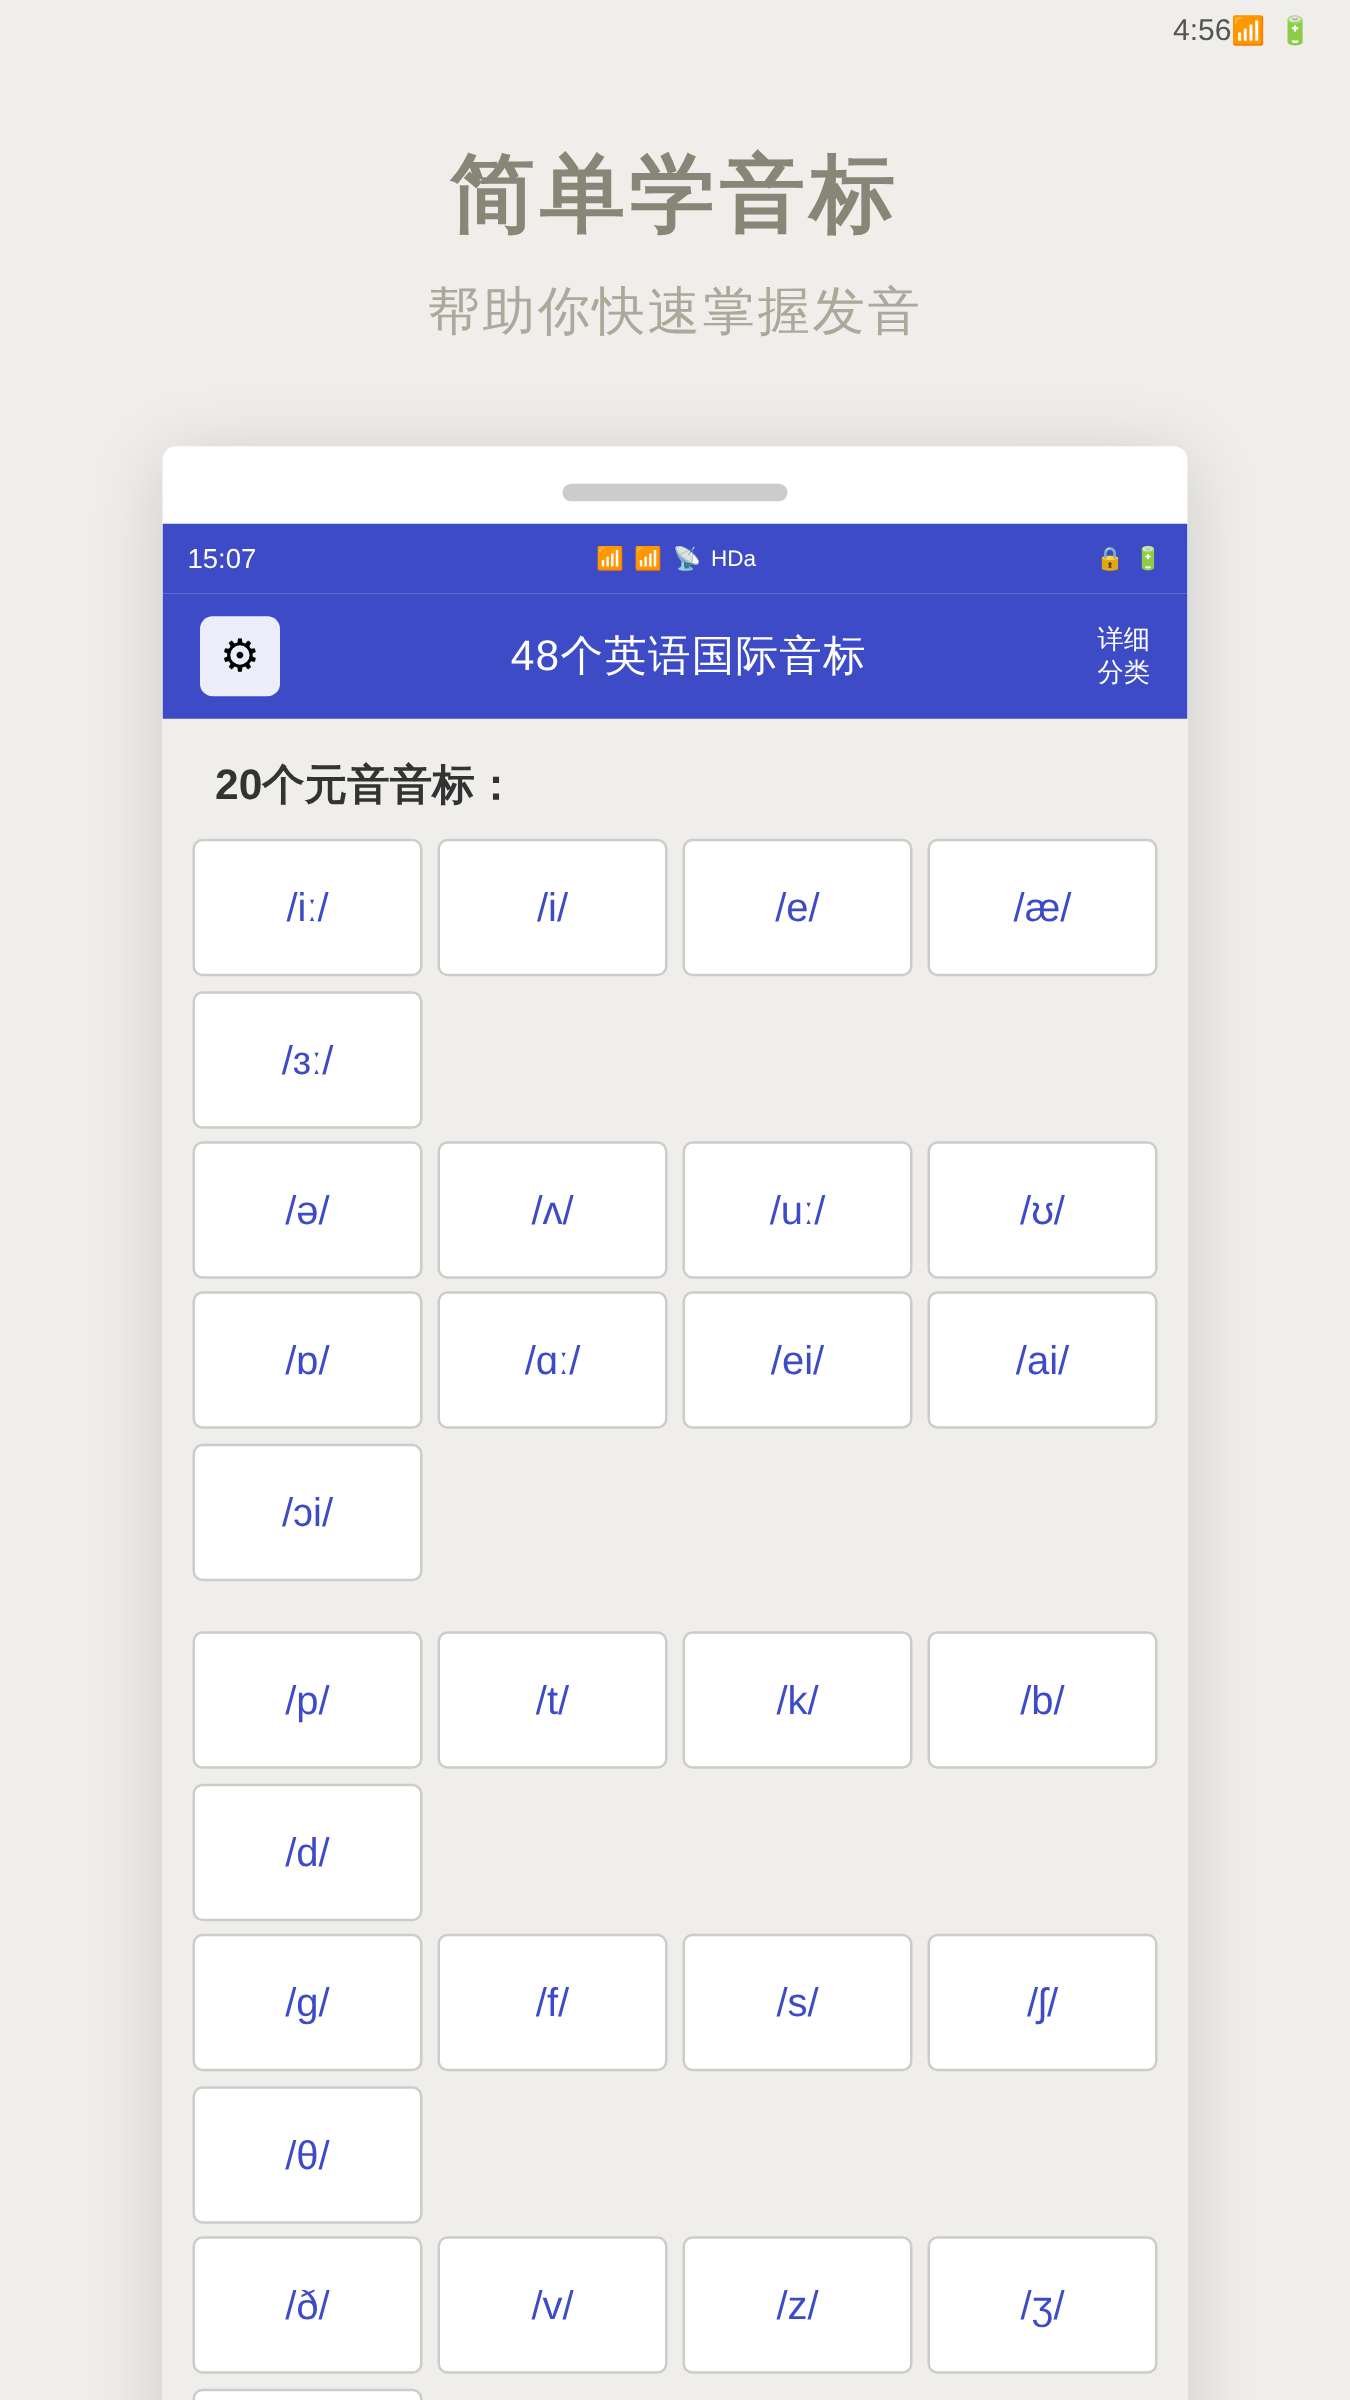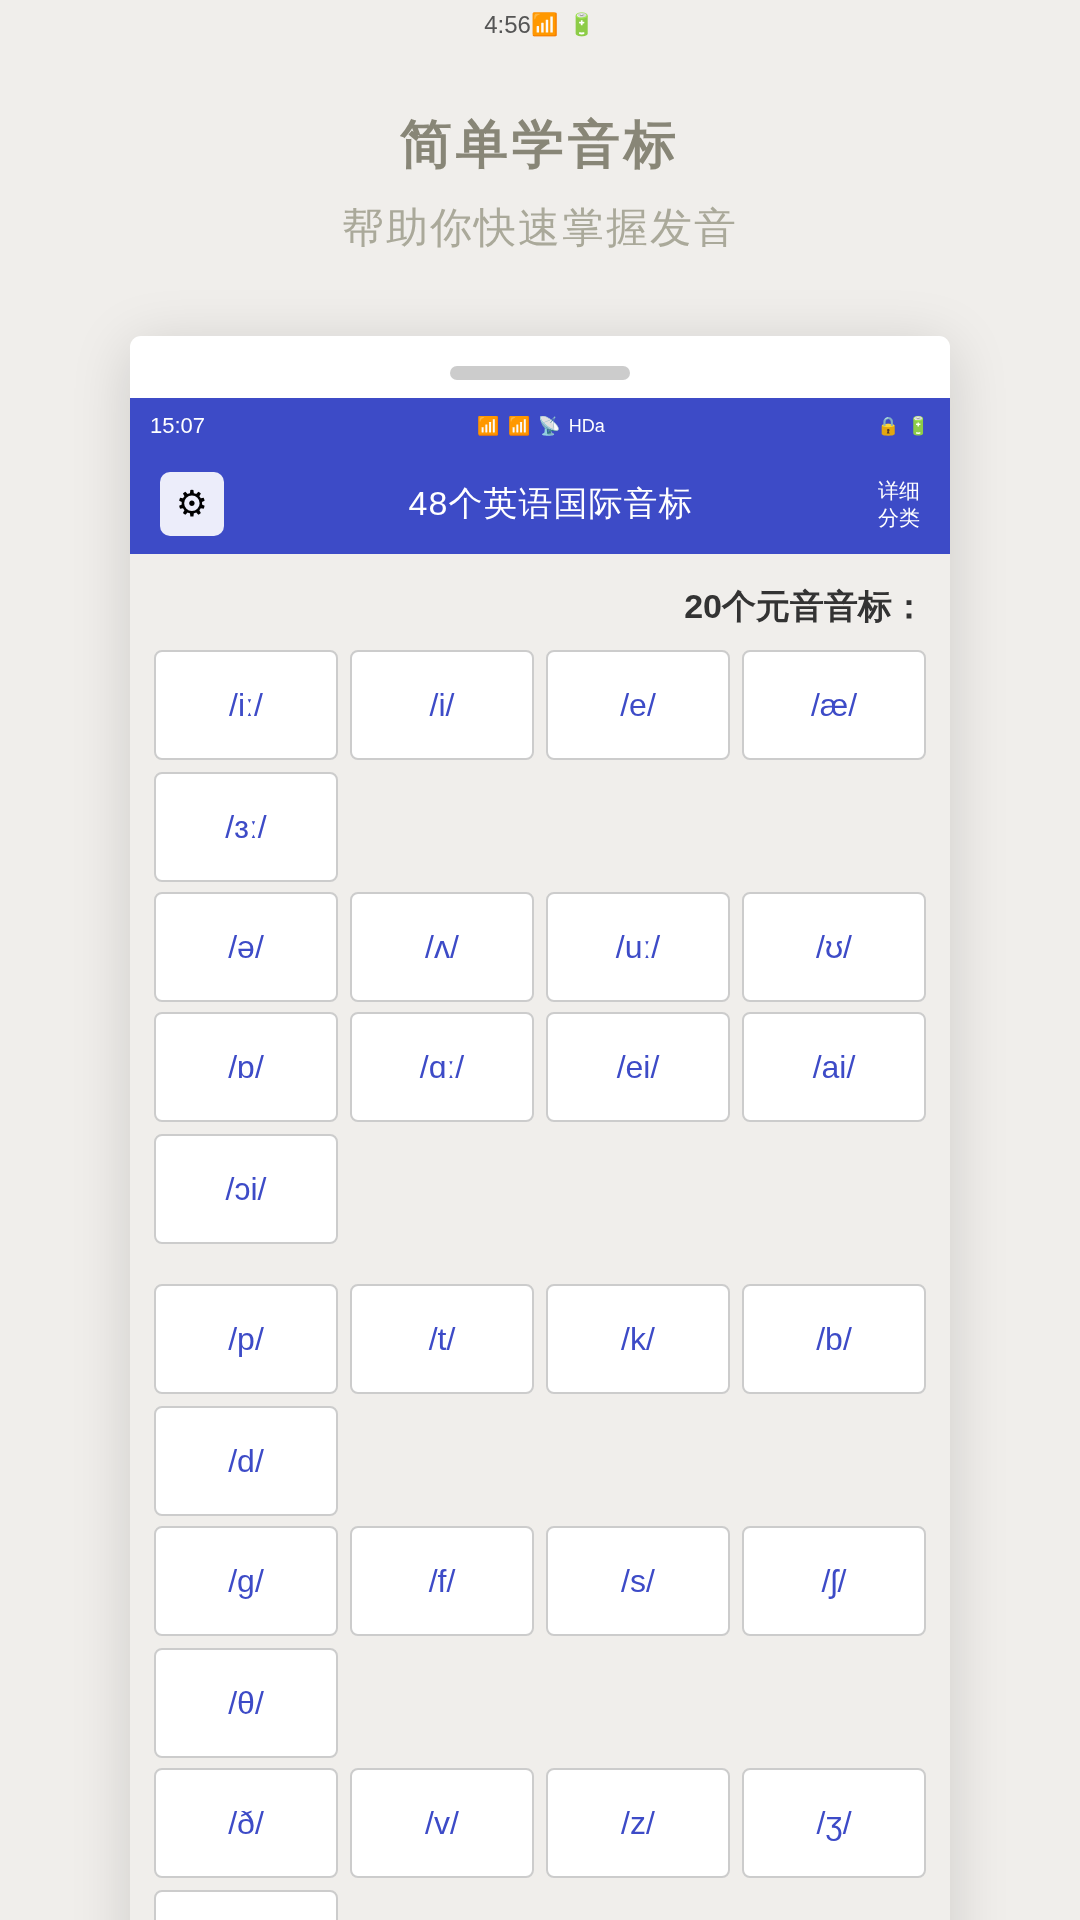--- a/index.html
+++ b/index.html
@@ -12,41 +12,41 @@
       flex-direction: column;
       align-items: center;
     }
 
     
     .real-status-bar {
       width: 100%;
       height: 50px;
       display: flex;
       align-items: center;
-      justify-content: center;
+      justify-content: flex-end;
       padding: 0 30px;
     }
     .real-status-bar .left {
       font-size: 24px;
       color: #555;
     }
     .real-status-bar .right {
       display: flex;
       gap: 10px;
       font-size: 22px;
       color: #555;
     }
 
     
     .title-area {
       margin-top: 60px;
       text-align: center;
     }
     .title-area h1 {
-      font-size: 52px;
+      font-size: 68px;
       font-weight: 600;
       color: #888677;
       letter-spacing: 4px;
     }
     .title-area p {
       font-size: 42px;
       color: #aaa99a;
       margin-top: 20px;
       letter-spacing: 2px;
     }
@@ -126,22 +126,21 @@
     
     .app-content {
       padding: 30px 24px;
     }
 
     .section-title {
       font-size: 34px;
       font-weight: 700;
       color: #333;
       margin-bottom: 20px;
-      margin-left: 6px;
-      text-align: right;
+      margin-left: 18px;
     }
 
     .phoneme-grid {
       display: grid;
       grid-template-columns: repeat(4, 1fr);
       gap: 12px;
       margin-bottom: 10px;
     }
 
     .phoneme-cell {

